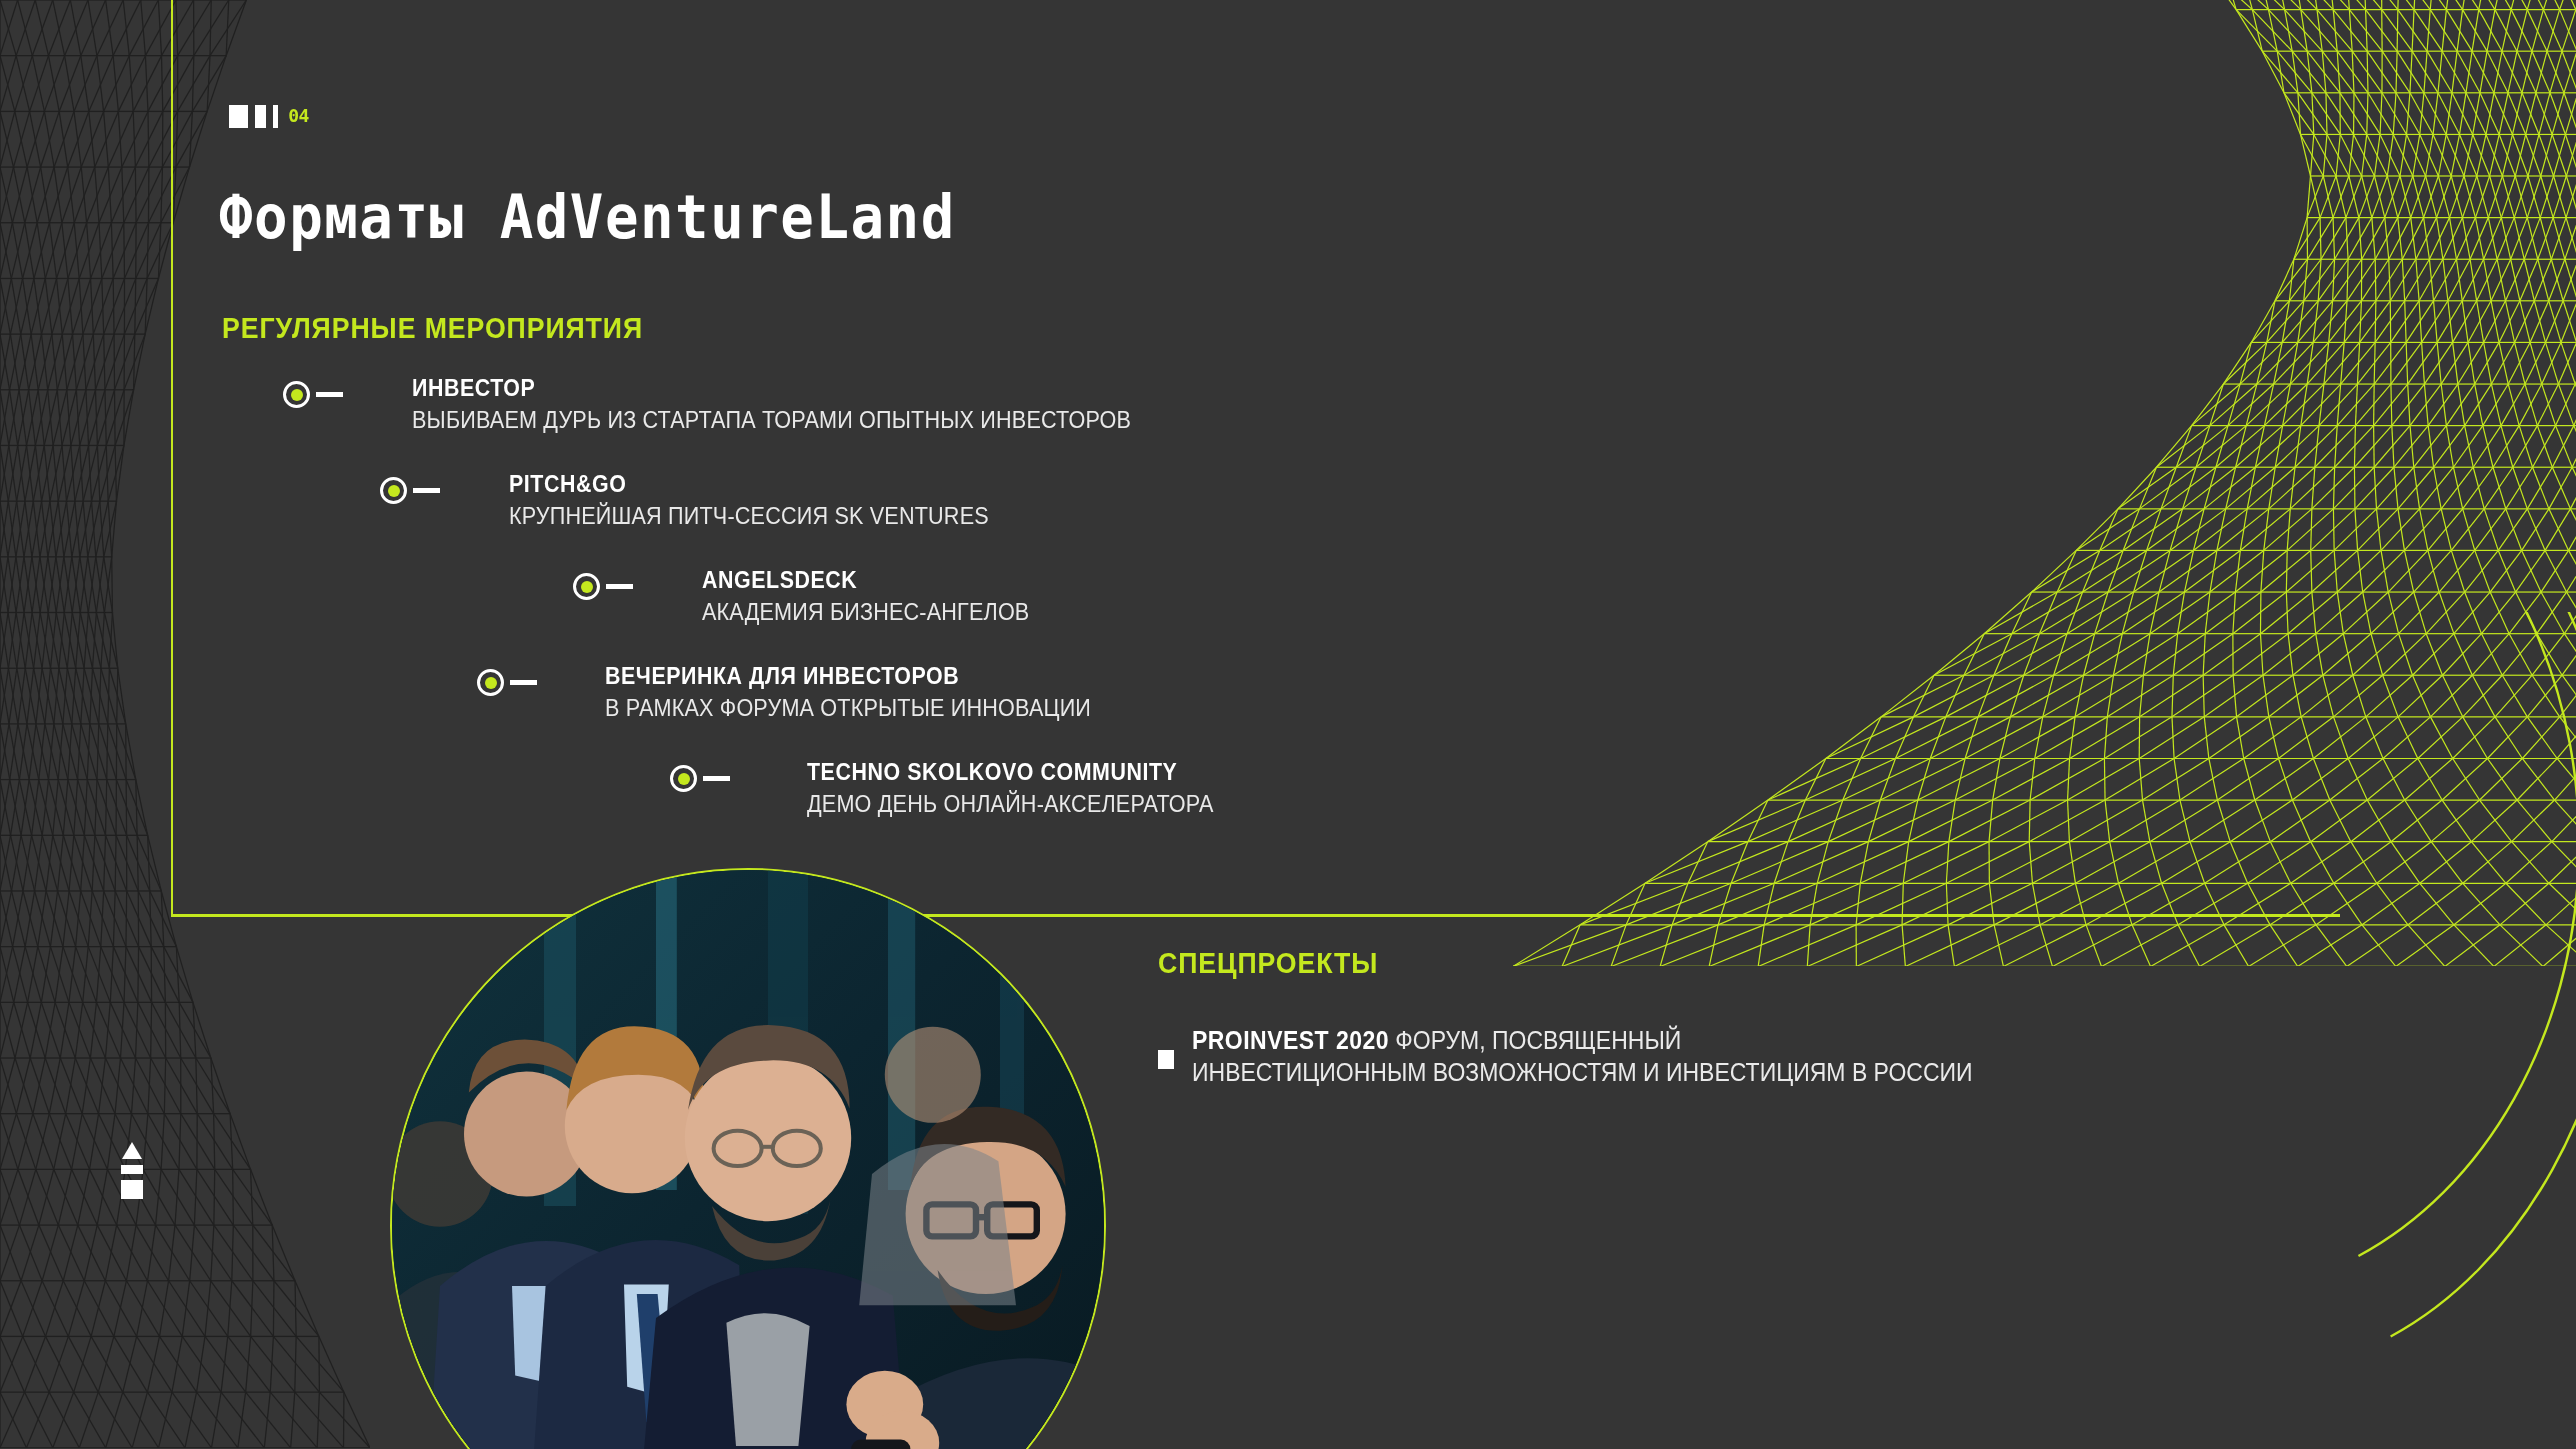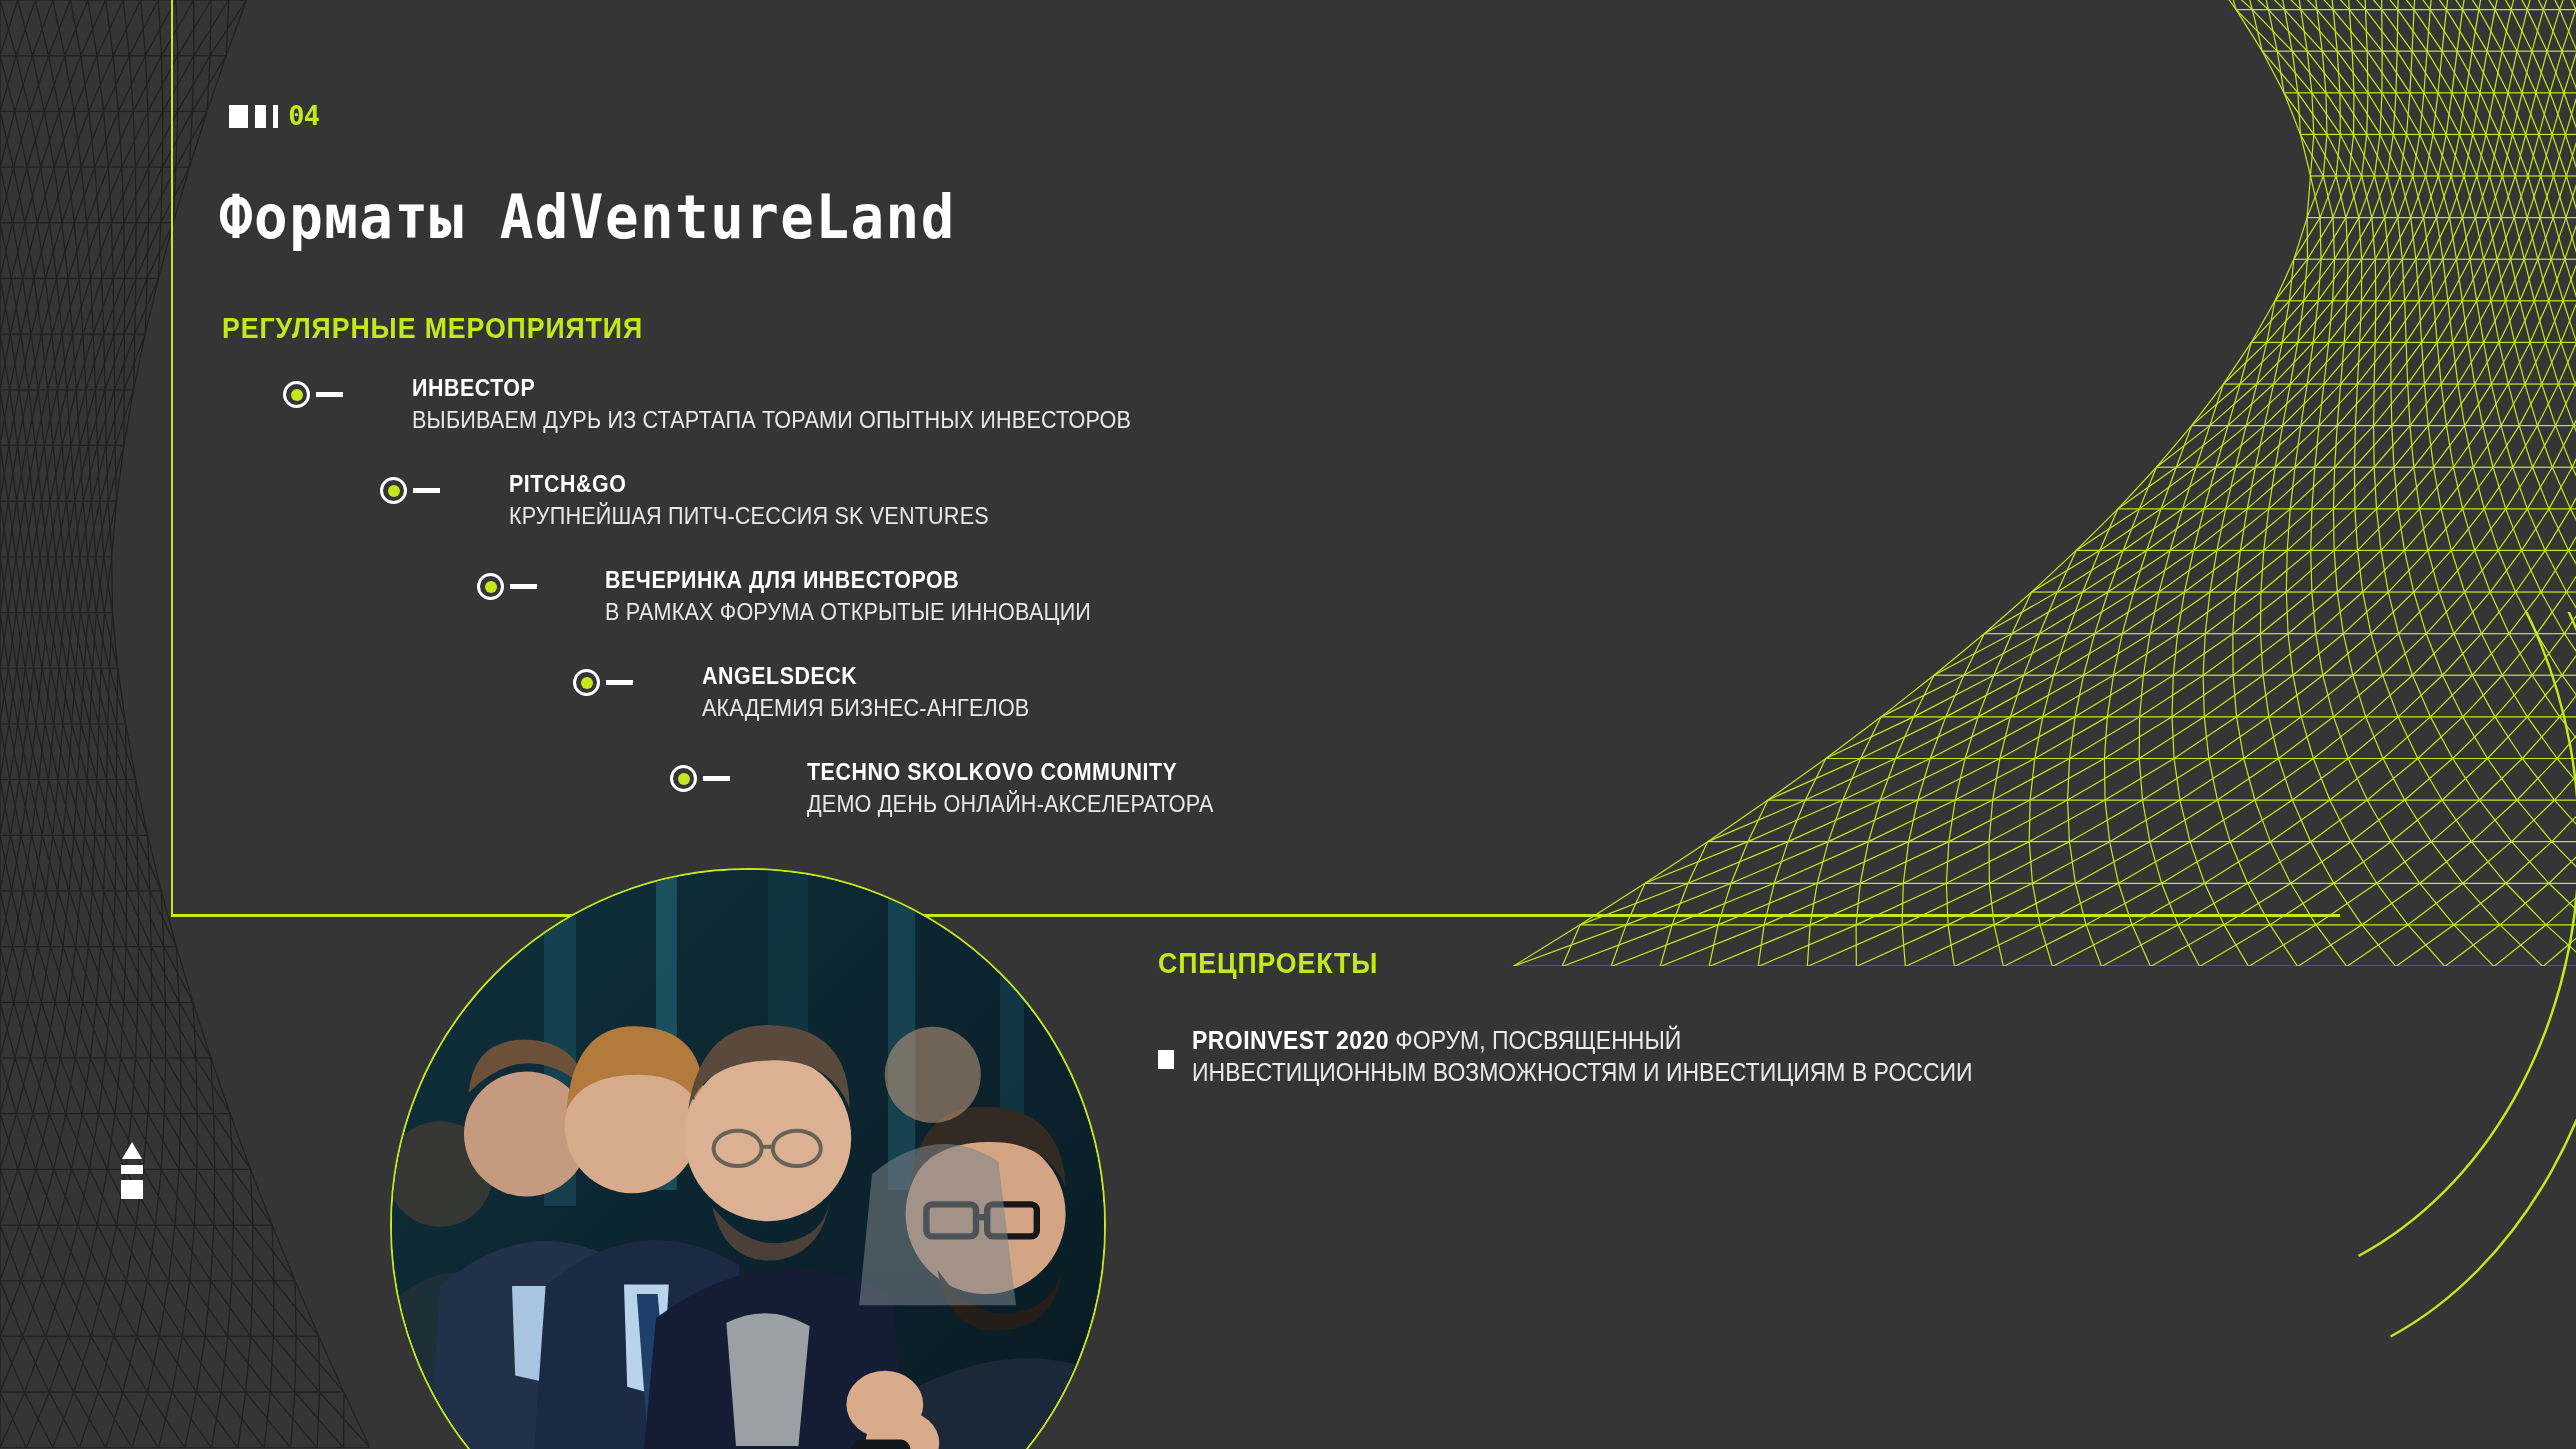--- a/index.html
+++ b/index.html
@@ -27,21 +27,21 @@
     background:#c4e81e;
   }
 
   
   .marks { position:absolute; left:229px; top:105px; display:flex; align-items:center; gap:7.2px; }
   .mk1 { width:19.3px; height:22.5px; background:#ffffff; }
   .mk2 { width:10.5px; height:22.5px; background:#ffffff; }
   .mk3 { width:4.8px;  height:22.5px; background:#ffffff; }
   .mk-num {
     color:#c4e81e; font-family:"DejaVu Sans Mono", monospace;
-    font-size:27px; font-weight:700; line-height:22.5px; margin-left:3.2px;
+    font-size:18px; font-weight:700; line-height:22.5px; margin-left:3.2px;
     letter-spacing:-0.8px;
   }
 
   
   .title {
     position:absolute; left:219px; top:182px;
     color:#ffffff;
     font-family:"DejaVu Sans Mono", monospace;
     font-size:60px; font-weight:700;
     letter-spacing:1.6px;
@@ -2989,41 +2989,41 @@
             <span class="dot"></span>
           </span>
           <span class="dash"></span>
         </div>
         <div class="ev-texts" style="left: 509px;">
           <div class="ev-title">PITCH&amp;GO</div>
           <div class="ev-sub">КРУПНЕЙШАЯ ПИТЧ-СЕССИЯ SK VENTURES</div>
         </div>
       </div>
       <div class="event-row">
+        <div class="marker" style="left: 573px;">
+          <span class="ring">
+            <span class="dot"></span>
+          </span>
+          <span class="dash"></span>
+        </div>
+        <div class="ev-texts" style="left: 702px;">
+          <div class="ev-title">ANGELSDECK</div>
+          <div class="ev-sub">АКАДЕМИЯ БИЗНЕС-АНГЕЛОВ</div>
+        </div>
+      </div>
+      <div class="event-row">
         <div class="marker" style="left: 477px;">
           <span class="ring">
             <span class="dot"></span>
           </span>
           <span class="dash"></span>
         </div>
         <div class="ev-texts" style="left: 605px;">
           <div class="ev-title">ВЕЧЕРИНКА ДЛЯ ИНВЕСТОРОВ</div>
           <div class="ev-sub">В РАМКАХ ФОРУМА ОТКРЫТЫЕ ИННОВАЦИИ</div>
-        </div>
-      </div>
-      <div class="event-row">
-        <div class="marker" style="left: 573px;">
-          <span class="ring">
-            <span class="dot"></span>
-          </span>
-          <span class="dash"></span>
-        </div>
-        <div class="ev-texts" style="left: 702px;">
-          <div class="ev-title">ANGELSDECK</div>
-          <div class="ev-sub">АКАДЕМИЯ БИЗНЕС-АНГЕЛОВ</div>
         </div>
       </div>
       <div class="event-row">
         <div class="marker" style="left: 670px;">
           <span class="ring">
             <span class="dot"></span>
           </span>
           <span class="dash"></span>
         </div>
         <div class="ev-texts" style="left: 799px; margin-left: 8px;">

